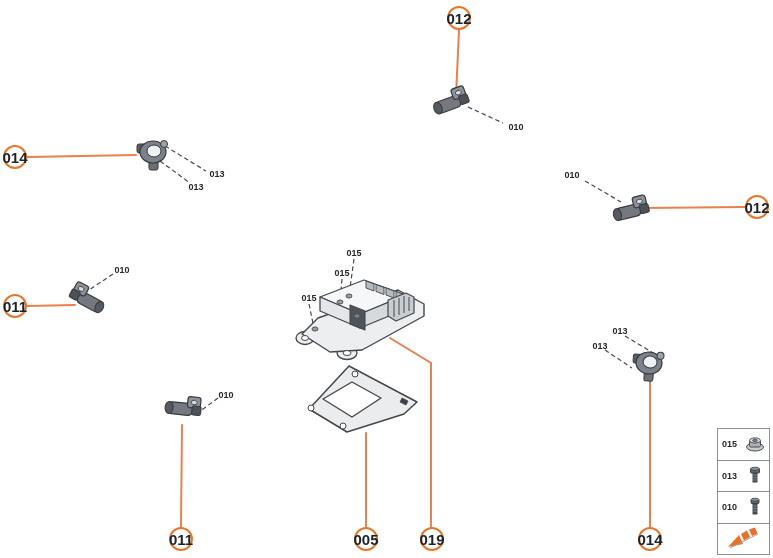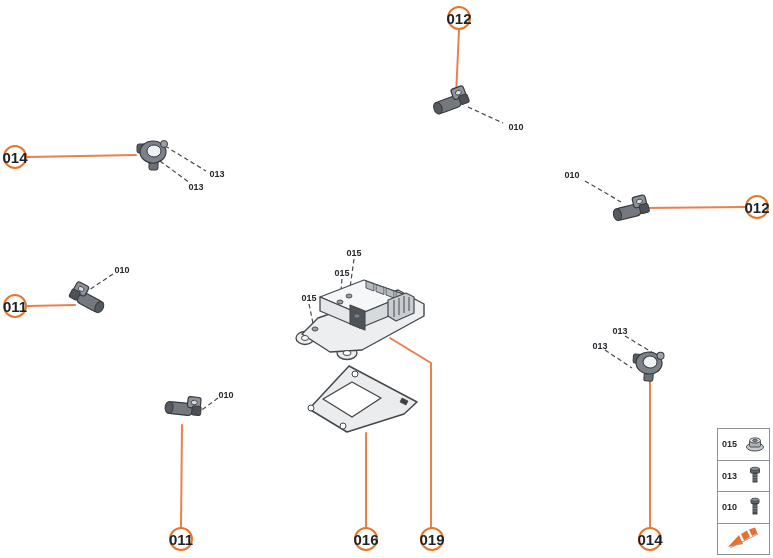--- a/index.html
+++ b/index.html
@@ -142,21 +142,21 @@
   <div class="callout" style="left:3px;top:294px">
       <span>011</span>
     </div>
   <div class="callout" style="left:745px;top:195px">
       <span>012</span>
     </div>
   <div class="callout" style="left:169px;top:527px">
       <span>011</span>
     </div>
   <div class="callout" style="left:354px;top:527px">
-      <span>016</span>
+      <span>005</span>
     </div>
   <div class="callout" style="left:420px;top:527px">
       <span>019</span>
     </div>
   <div class="callout" style="left:638px;top:527px">
       <span>014</span>
     </div>
 
   <div class="plabel" style="left:516px;top:127px">010</div>
   <div class="plabel" style="left:217px;top:174px">013</div>

